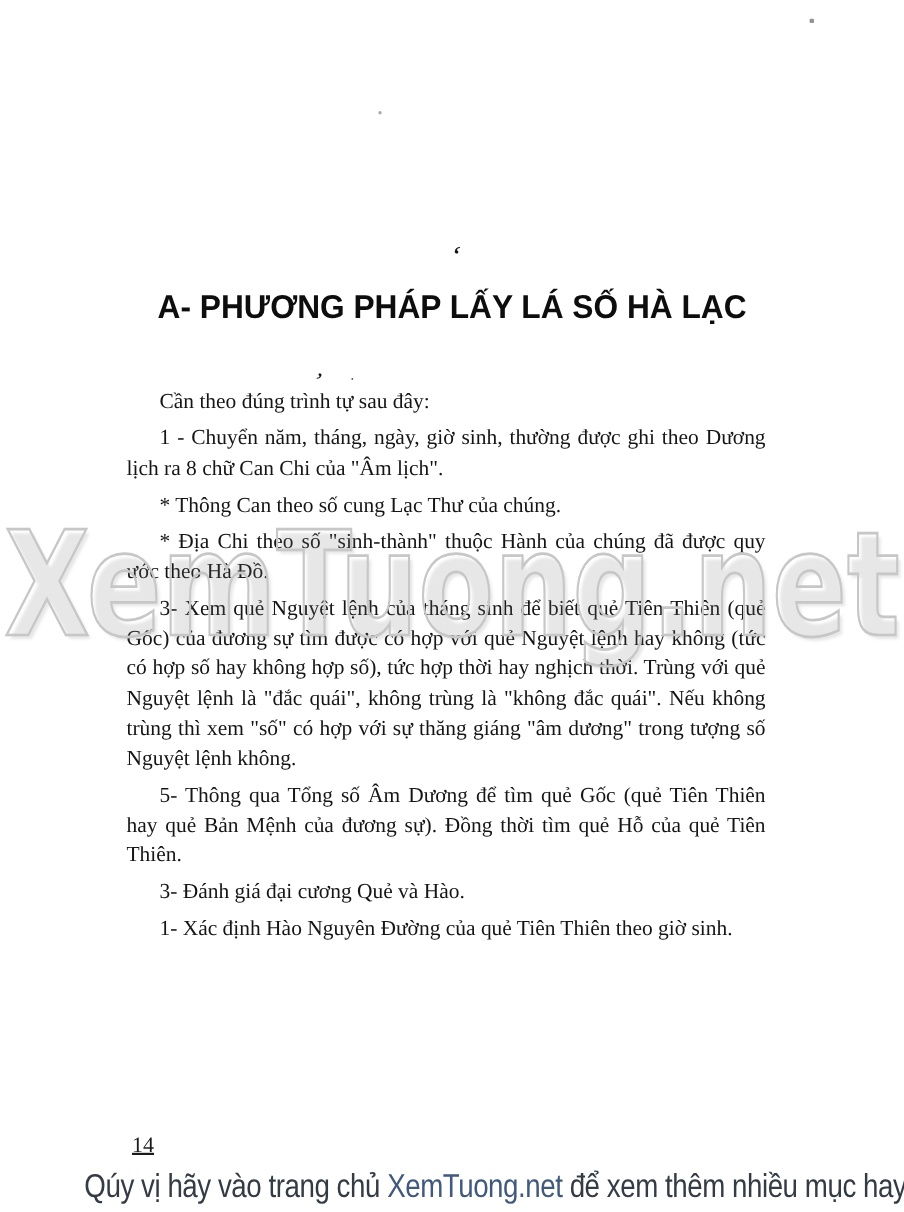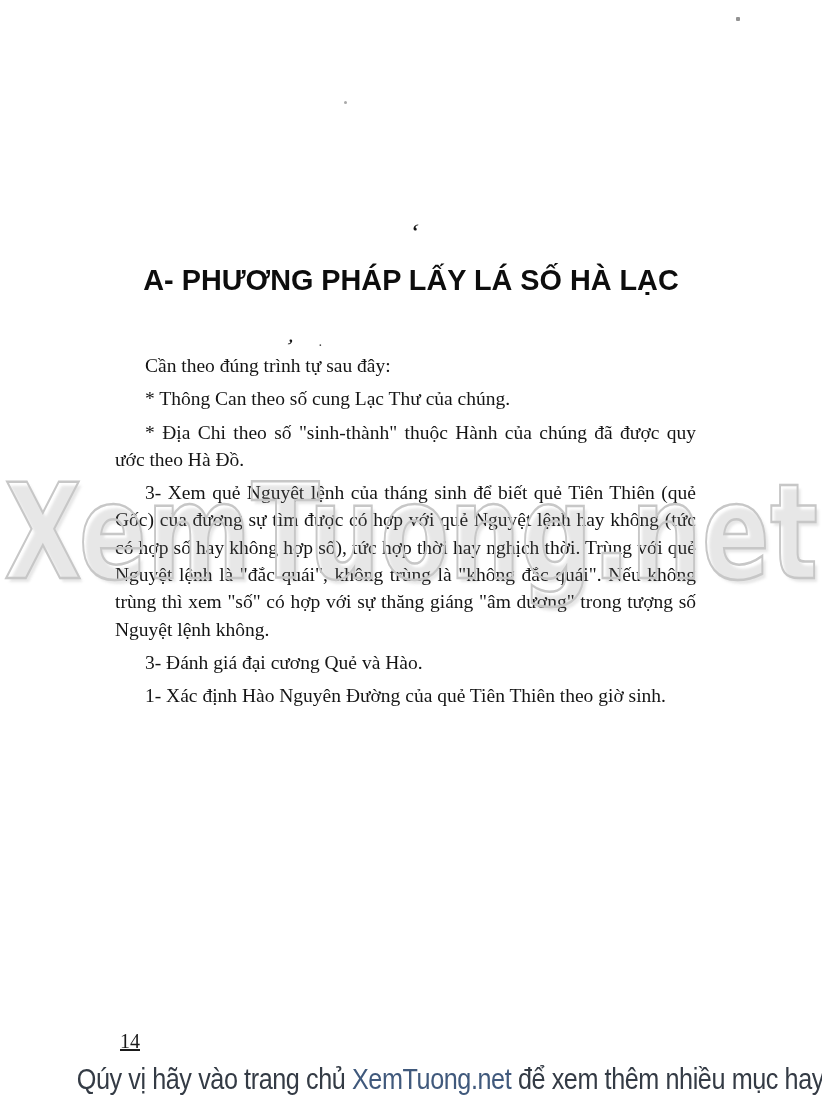--- a/index.html
+++ b/index.html
@@ -102,23 +102,25 @@
   <div class="speck a"></div>
   <div class="speck b"></div>
   <div class="mark quote">‘</div>
   <div class="mark under1">‚</div>
   <div class="mark under2">·</div>
 
   <h1 class="title">A- PHƯƠNG PHÁP LẤY LÁ SỐ HÀ LẠC</h1>
 
   <div class="body">
     <p class="intro">Cần theo đúng trình tự sau đây:</p>
+    <p>1 - Chuyển năm, tháng, ngày, giờ sinh, thường được ghi theo Dương lịch ra 8 chữ Can Chi của "Âm lịch".</p>
     <p>* Thông Can theo số cung Lạc Thư của chúng.</p>
     <p>* Địa Chi theo số "sinh-thành" thuộc Hành của chúng đã được quy ước theo Hà Đồ.</p>
     <p>3- Xem quẻ Nguyệt lệnh của tháng sinh để biết quẻ Tiên Thiên (quẻ Gốc) của đương sự tìm được có hợp với quẻ Nguyệt lệnh hay không (tức có hợp số hay không hợp số), tức hợp thời hay nghịch thời. Trùng với quẻ Nguyệt lệnh là "đắc quái", không trùng là "không đắc quái". Nếu không trùng thì xem "số" có hợp với sự thăng giáng "âm dương" trong tượng số Nguyệt lệnh không.</p>
+    <p>5- Thông qua Tổng số Âm Dương để tìm quẻ Gốc (quẻ Tiên Thiên hay quẻ Bản Mệnh của đương sự). Đồng thời tìm quẻ Hỗ của quẻ Tiên Thiên.</p>
     <p>3- Đánh giá đại cương Quẻ và Hào.</p>
     <p>1- Xác định Hào Nguyên Đường của quẻ Tiên Thiên theo giờ sinh.</p>
   </div>
 
   <div class="watermark">XemTuong.net</div>
 
   <div class="page-number">14</div>
 
   <div class="footer">
     <span class="inner"><span>Qúy vị hãy vào trang chủ </span><a class="site-link">XemTuong.net</a><span> để xem thêm nhiều mục hay khác</span></span>

